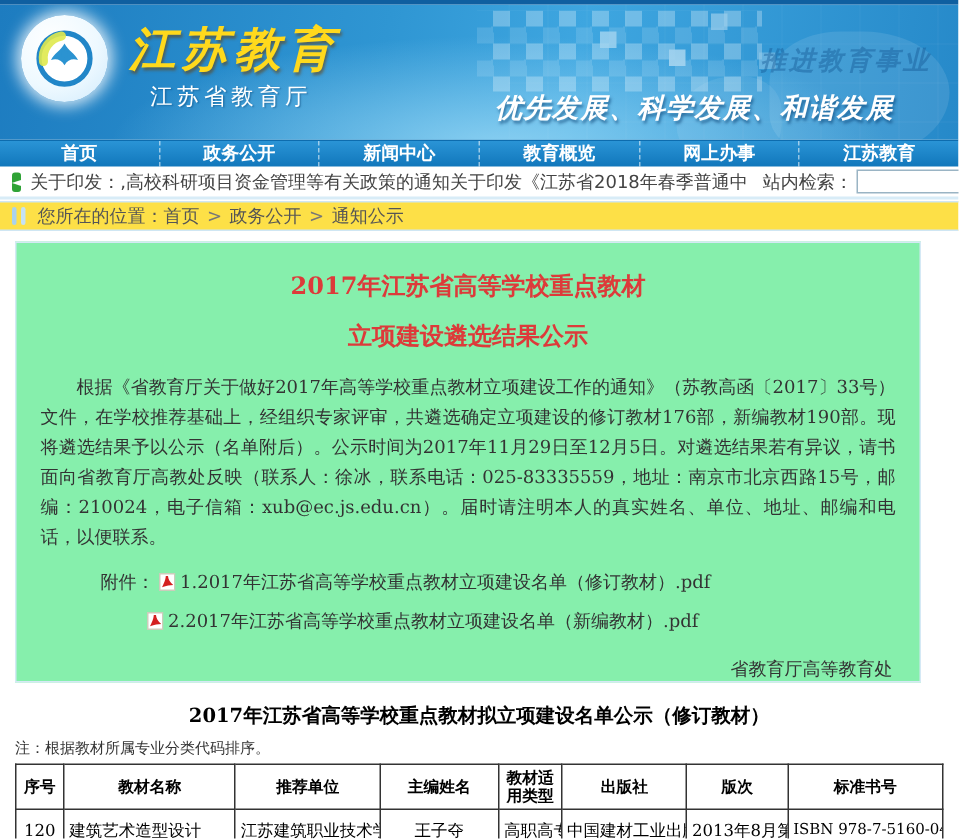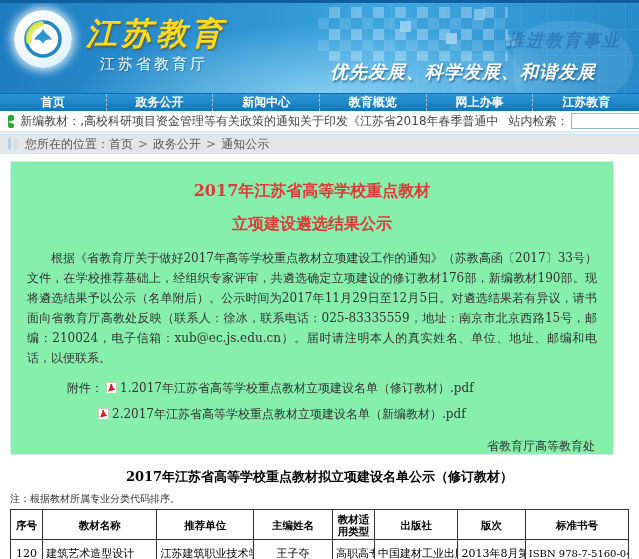--- a/index.html
+++ b/index.html
@@ -63,21 +63,21 @@
   .ticker-label { white-space:nowrap; }
   .ticker-news { white-space:nowrap; cursor:pointer; }
   .ticker-right { margin-left:auto; display:flex; align-items:center; }
   .ticker-news2 { white-space:nowrap; cursor:pointer; margin-right:10px; }
   .search-label { white-space:nowrap; }
   .search-input { width:104px; height:16px; border:1px solid #9ab4c4; margin:0 6px 0 2px;
     font-size:11px; padding:0 3px; background:#fff; }
 
   
   .crumb-bar { margin-top:1px; height:20px; display:flex; align-items:center;
-    background:#e5e5e5; border-top:1px solid #cfe6f3; border-bottom:1px solid #cfe6f3;
+    background:#fde047; border-top:1px solid #cfe6f3; border-bottom:1px solid #cfe6f3;
     font-size:12px; color:#555; padding:0 8px; }
   .crumb-deco { width:3px; height:12px; background:#a9d2ec; border-radius:2px; margin-right:3px; }
   .crumb-deco.d2 { margin-right:8px; background:#c5e2f4; }
   .crumb-link { cursor:pointer; }
   .crumb-sep { margin:0 5px; color:#777; }
 
   
   .content-box { margin:7px 25px 0 10px; height:294px; overflow:hidden;
     background:#86efac; border:1px solid #d5e9f5; padding:14px 10px 0; }
   .art-title { text-align:center; color:#dd3a3a; font-weight:bold; font-size:16px;
@@ -142,21 +142,21 @@
   <div class="nav-item">首页</div>
   <div class="nav-item">政务公开</div>
   <div class="nav-item">新闻中心</div>
   <div class="nav-item">教育概览</div>
   <div class="nav-item">网上办事</div>
   <div class="nav-item">江苏教育</div>
 </div>
 
 <div class="ticker">
   <span class="speaker-icon">◄</span>
-  <span class="ticker-label">新编教材：</span>
+  <span class="ticker-label">关于印发：</span>
   <span class="ticker-news">,高校科研项目资金管理等有关政策的通知</span>
   <div class="ticker-right">
     <span class="ticker-news2">关于印发《江苏省2018年春季普通中</span>
     <span class="search-label">站内检索：</span>
     <input class="search-input" value="" style="">
 
   </div>
 </div>
 
 <div class="crumb-bar">

